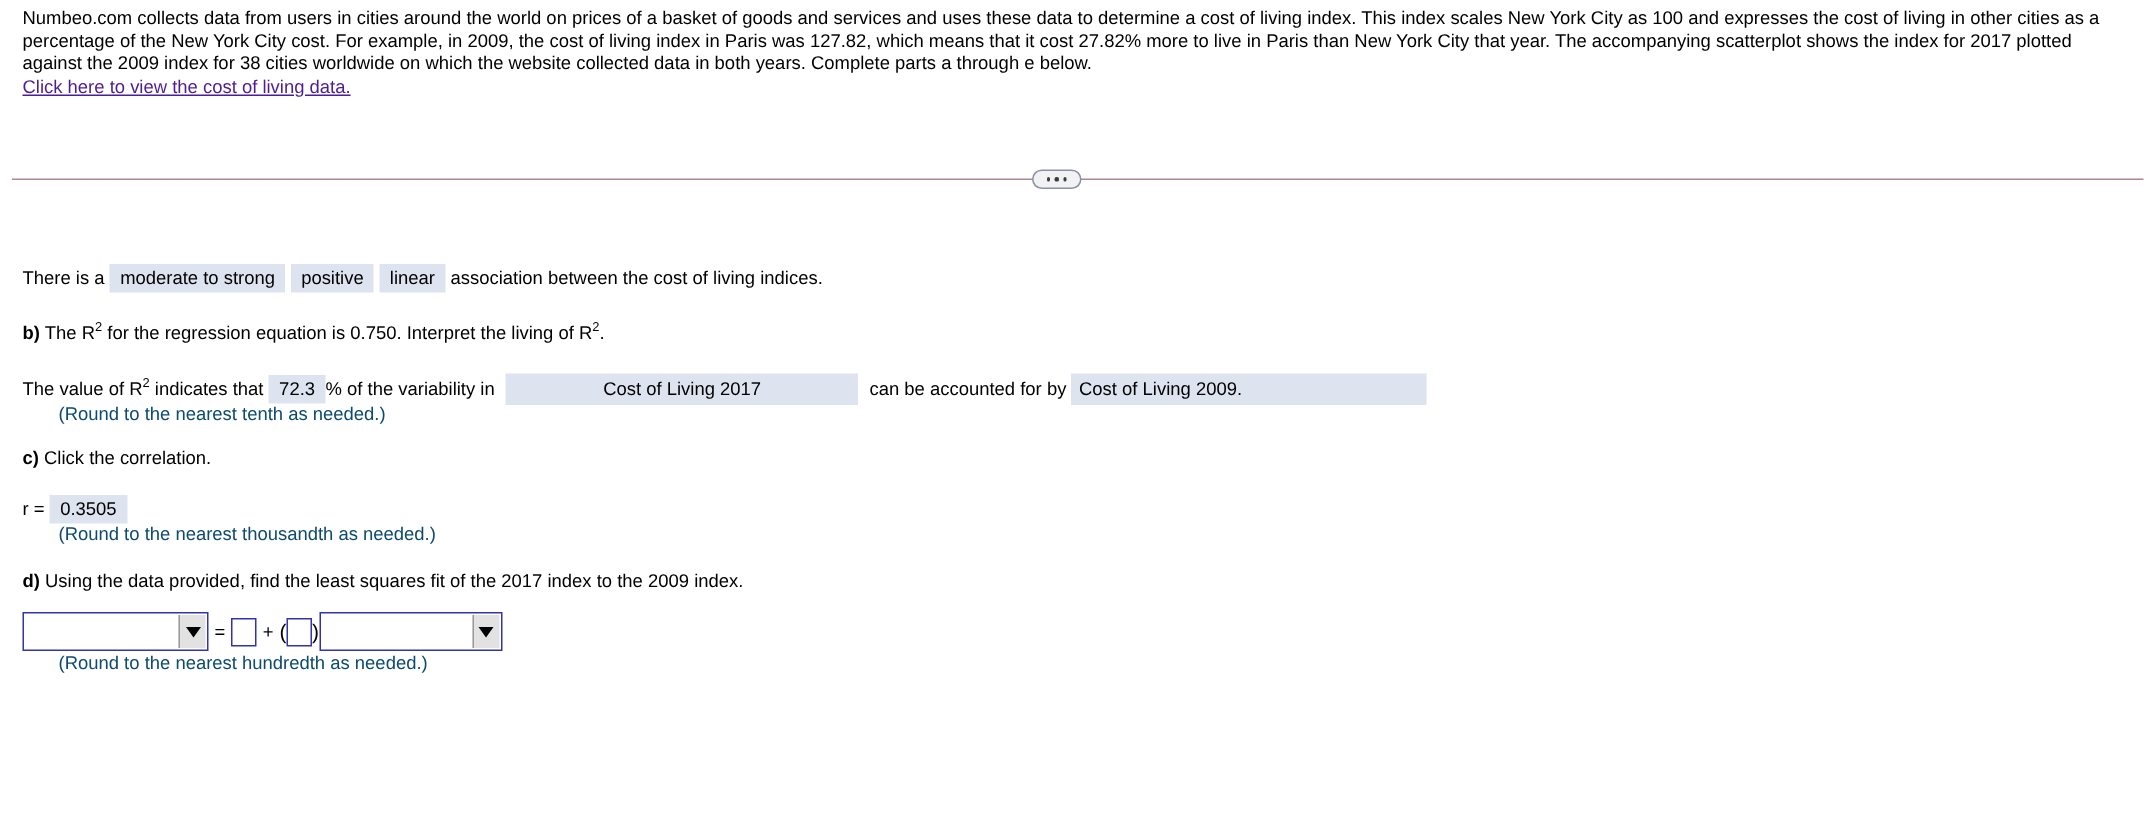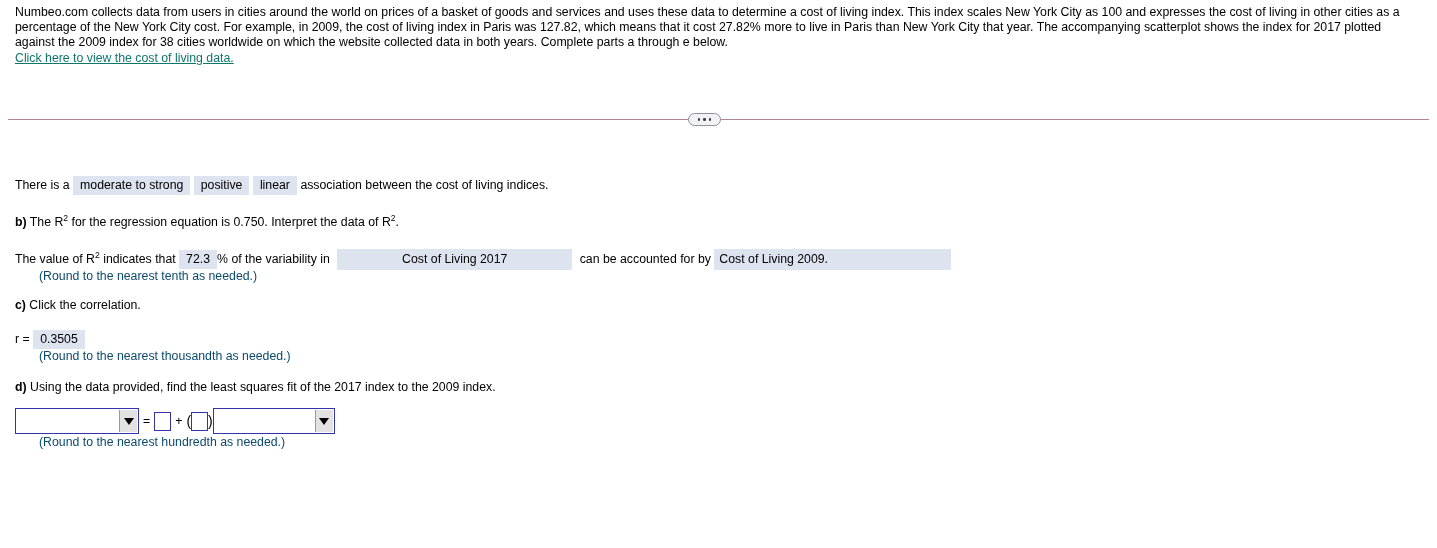--- a/index.html
+++ b/index.html
@@ -28,21 +28,21 @@
     left: 15px;
     top: 5px;
     width: 1406px;
     line-height: 15.2px;
     text-align: left;
   }
   .intro-text { display: block; }
   .links { margin-top: 0px; }
   .doclink {
     display: block;
-    color: #0f766e;
+    color: #4c1d95;
     text-decoration: underline;
     line-height: 15.3px;
     white-space: nowrap;
     width: max-content;
     cursor: pointer;
   }
 
   
   .divider {
     position: absolute;
@@ -209,21 +209,21 @@
     <span class="chip">moderate to strong</span>
     <span class="chip">positive</span>
     <span class="chip">linear</span>
     <span>association between the cost of living indices.</span>
   </div>
 
   <div class="qline" style="top:215px;">
     <span class="qlabel">b)</span>
     <span>The R</span><sup class="exp">2</sup>
     <span>for the regression equation is</span>
-    <span>0.750</span><span>. Interpret the data of R</span><sup class="exp">2</sup><span>.</span>
+    <span>0.750</span><span>. Interpret the living of R</span><sup class="exp">2</sup><span>.</span>
   </div>
 
   <div class="qline" style="top:249px;">
     <span>The value of R</span><sup class="exp">2</sup>
     <span>indicates that</span>
     <span class="chip">72.3</span><span>%</span>
     <span>of the variability in</span>
     <span class="chip-wide" style="width:235px; margin-left:4px;">Cost of Living 2017</span>
     <span style="margin-left:4px;">can be accounted for by</span>
     <span class="chip-left" style="width:232px;">Cost of Living 2009.</span>

